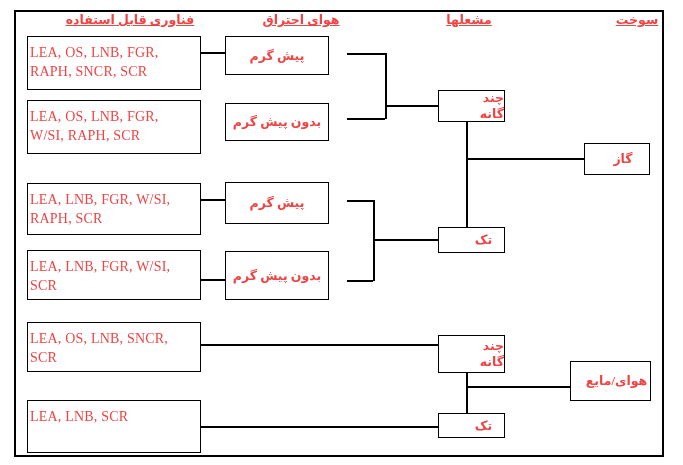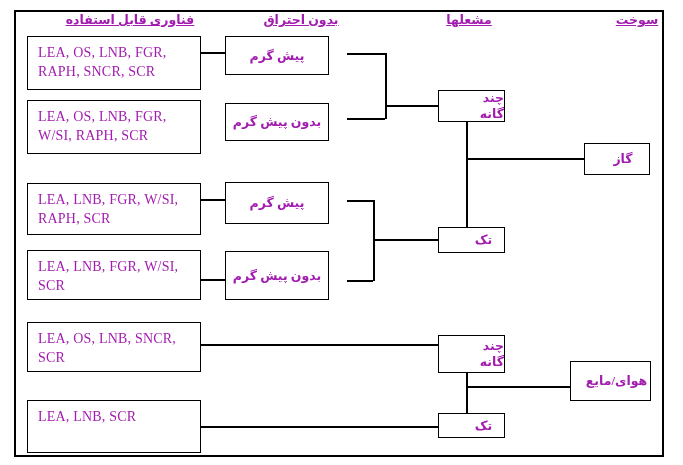--- a/index.html
+++ b/index.html
@@ -1,49 +1,49 @@
 <!DOCTYPE html>
 <html><head>
 <meta charset="utf-8">
 <style>
   html,body{margin:0;padding:0;background:#ffffff;}
   .canvas{
     position:relative;width:683px;height:465px;background:#ffffff;
     font-family:"Liberation Serif","DejaVu Serif","DejaVu Sans",serif;
-    color:#a21caf;overflow:hidden;
+    color:#ef4444;overflow:hidden;
   }
   .frame{
     position:absolute;left:14px;top:10px;width:650px;height:447px;
     border:2px solid #000;box-sizing:border-box;
   }
   .hdr{
     position:absolute;top:12px;height:17px;text-align:center;
     font-size:12.5px;font-weight:700;text-decoration:underline;
     white-space:nowrap;line-height:17px;
   }
   .box{
     position:absolute;border:1.5px solid #000;box-sizing:border-box;background:#fff;
   }
-  .tech{left:27px;width:174px;padding:6px 10px;font-size:14px;line-height:19px;letter-spacing:.2px;}
+  .tech{left:27px;width:174px;padding:6px 2px;font-size:14px;line-height:19px;letter-spacing:.2px;}
   .air{left:225px;width:104px;display:flex;align-items:center;justify-content:center;
        font-size:12.5px;font-weight:700;}
   .burner{left:438px;width:67px;display:flex;align-items:center;justify-content:center;
        font-size:12.5px;font-weight:700;padding-left:24px;}
   .fuel{display:flex;align-items:center;justify-content:center;font-size:12.5px;font-weight:700;padding-left:12px;}
   .line{position:absolute;background:#000;}
 </style>
 </head>
 <body>
 
 <div class="canvas">
 
   <div class="frame"></div>
 
   <div class="hdr" style="left:60px;width:140px;" dir="rtl">فناوری قابل استفاده</div>
-  <div class="hdr" style="left:241px;width:120px;" dir="rtl">بدون احتراق</div>
+  <div class="hdr" style="left:241px;width:120px;" dir="rtl">هوای احتراق</div>
   <div class="hdr" style="left:429px;width:80px;" dir="rtl">مشعلها</div>
   <div class="hdr" style="left:597px;width:80px;" dir="rtl">سوخت</div>
 
   <div class="box tech" style="top:36px;height:54px;">
     <div>LEA, OS, LNB, FGR,</div>
     <div>RAPH, SNCR, SCR</div>
   </div>
   <div class="box tech" style="top:100px;height:54px;">
     <div>LEA, OS, LNB, FGR,</div>
     <div>W/SI, RAPH, SCR</div>

